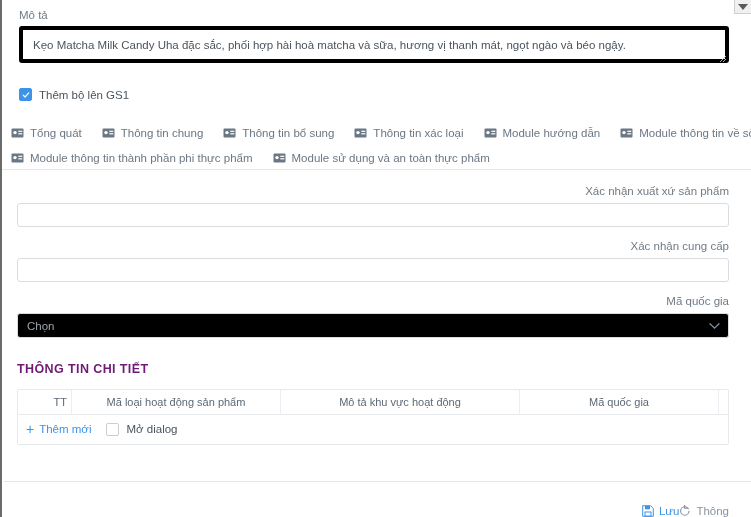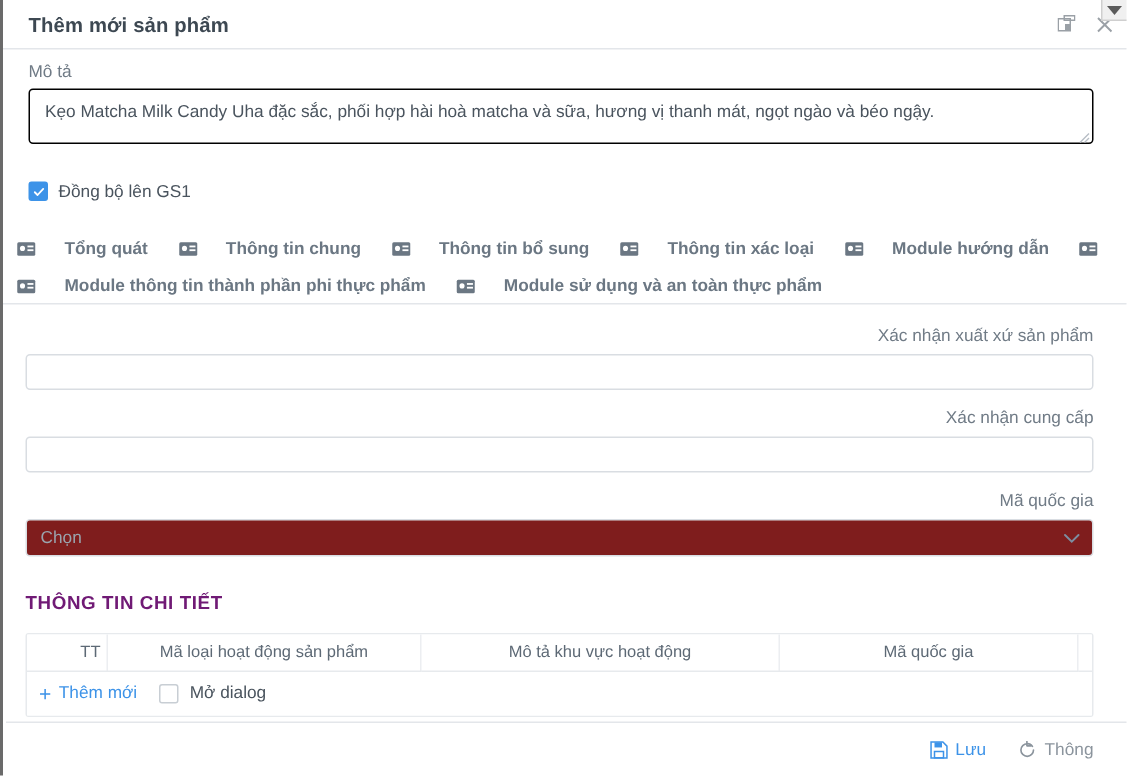--- a/index.html
+++ b/index.html
@@ -97,21 +97,21 @@
     color: #707b86;
     margin-bottom: 5px;
     display: block;
   }
 
   .desc-wrap { position: relative; }
   textarea.desc-box {
     width: 100%;
     height: 37px;
     box-sizing: border-box;
-    border: 1px solid #000000;
+    border: 4px solid #000000;
     border-radius: 3px;
     padding: 8px 10px;
     font-family: "Liberation Sans", sans-serif;
     font-size: 11.5px;
     color: #4a545e;
     resize: none;
     outline: none;
     line-height: 1.3;
   }
   .resize-grip {
@@ -153,30 +153,29 @@
   }
   .tab-row {
     display: flex;
     align-items: stretch;
     flex-wrap: nowrap;
   }
   .tab-row.row2 { margin-top: 1px; }
   .tab {
     display: flex;
     align-items: center;
-    gap: 19px;
+    gap: 6px;
     padding: 5px 11px 5px 9px;
     font-size: 11.5px;
     color: #6b7783;
     cursor: pointer;
     white-space: nowrap;
     box-sizing: border-box;
     border-top: 2px solid transparent;
     background: transparent;
-    font-weight: bold;
   }
   .tab-icon {
     width: 13px; height: 10px;
     flex: none;
     display: block;
   }
 
   
   .panel {
     padding: 15px 22px 0 15px;
@@ -201,21 +200,21 @@
     width: 100%;
     box-sizing: border-box;
     height: 25px;
     border: 1px solid #d9dde2;
     border-radius: 3px;
     padding: 0 26px 0 9px;
     display: flex;
     align-items: center;
     font-size: 11.5px;
     color: #9aa4ae;
-    background: #7f1d1d;
+    background: #000000;
     cursor: pointer;
   }
   .select-chev {
     position: absolute;
     right: 9px;
     top: 50%;
     transform: translateY(-50%);
     pointer-events: none;
   }
 
@@ -278,24 +277,23 @@
 
   
   .dlg-footer {
     position: absolute;
     left: 2px;
     right: 0;
     bottom: 0;
     height: 36px;
     border-top: 1px solid #e3e6ea;
     display: flex;
-    align-items: center;
+    align-items: flex-end;
     justify-content: flex-end;
     padding-right: 22px;
-    gap: 22px;
     background: #fff;
     box-sizing: border-box;
   }
   .ft-btn {
     display: flex;
     align-items: center;
     gap: 5px;
     font-size: 11.5px;
     cursor: pointer;
   }
@@ -304,55 +302,38 @@
 </style>
 </head>
 <body>
 
 <div class="dialog">
 
   <div class="sb-arrow">
     <span class="tri"></span>
   </div>
 
-  <div class="dlg-header">
-    <span class="dlg-title">Thêm mới sản phẩm</span>
-    <div class="hdr-actions">
-      <span class="hdr-btn">
-        <svg width="12" height="12" viewBox="0 0 12 12">
-          <rect x="0.5" y="2.5" width="8" height="8" fill="none" stroke="#9aa0a6" stroke-width="1"></rect>
-          <rect x="4.5" y="0.5" width="7" height="3" fill="none" stroke="#9aa0a6" stroke-width="1"></rect>
-          <rect x="5" y="6" width="4" height="4" fill="#9aa0a6"></rect>
-        </svg>
-      </span>
-      <span class="hdr-btn">
-        <svg width="11" height="11" viewBox="0 0 11 11">
-          <path d="M1 1 L10 10 M10 1 L1 10" stroke="#9aa0a6" stroke-width="1.3" fill="none"></path>
-        </svg>
-      </span>
-    </div>
-  </div>
 
   <div class="dlg-body">
 
     <label class="field-label">Mô tả</label>
     <div class="desc-wrap">
       <textarea class="desc-box" placeholder="Mô tả" style="">Kẹo Matcha Milk Candy Uha đặc sắc, phối hợp hài hoà matcha và sữa, hương vị thanh mát, ngọt ngào và béo ngậy.</textarea>
       <svg class="resize-grip" viewBox="0 0 8 8">
         <path d="M7 1 L1 7 M7 4 L4 7" stroke="#b7bec5" stroke-width="0.9" fill="none"></path>
       </svg>
     </div>
 
     <div class="cb-row">
       <span class="cb checked">
         <svg class="tick" viewBox="0 0 10 10">
           <path d="M1.5 5.2 L3.8 7.5 L8.5 2.4" stroke="#ffffff" stroke-width="1.5" fill="none" stroke-linecap="round" stroke-linejoin="round"></path>
         </svg>
       </span>
-      <span class="cb-label">Đồng bộ lên GS1</span>
+      <span class="cb-label">Thêm bộ lên GS1</span>
     </div>
 
   </div>
 
   <div class="tabs-zone">
     <div class="tab-row">
 
       <div class="tab">
         <svg class="tab-icon" viewBox="0 0 13 10">
           <rect x="0.5" y="0.5" width="12" height="9" rx="1" fill="#6b7783"></rect>

